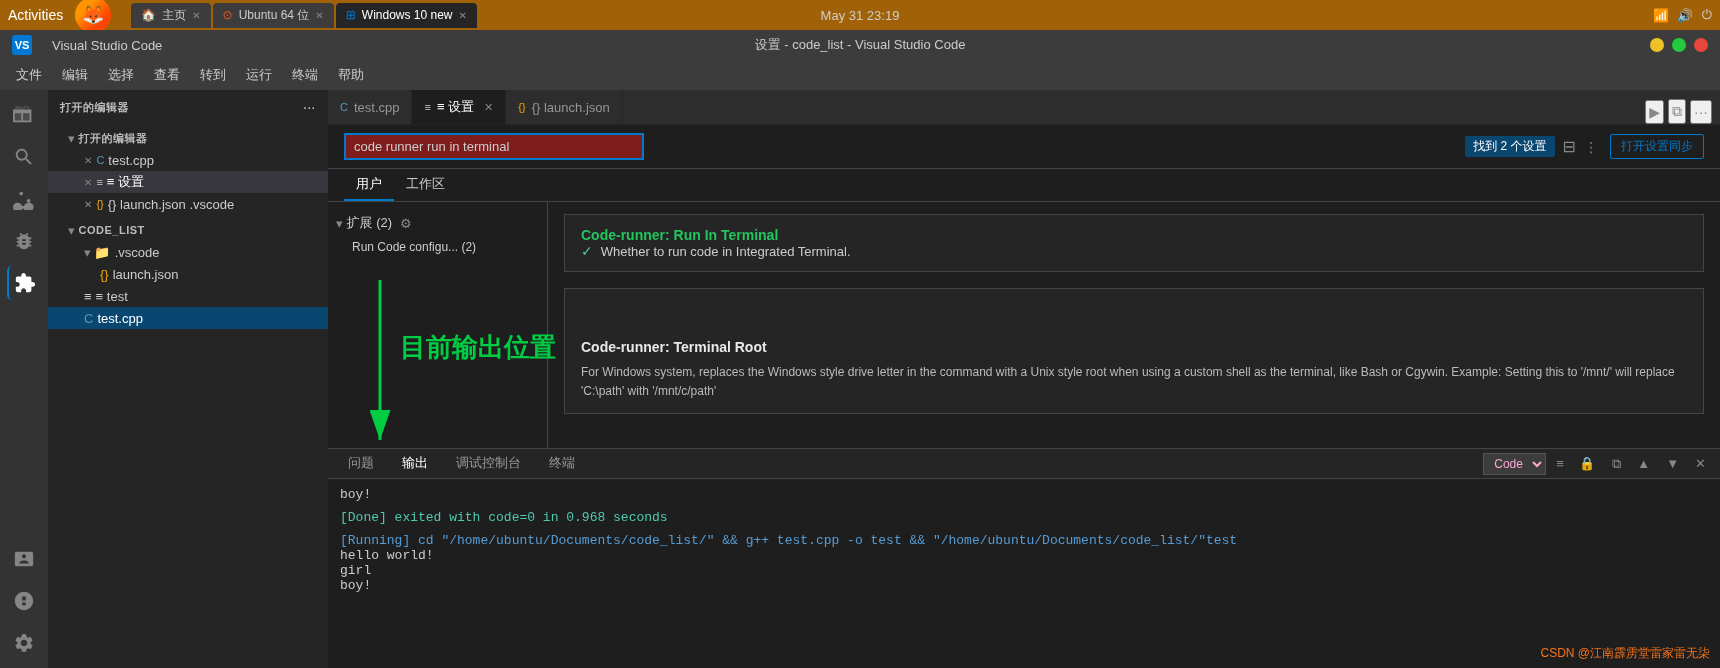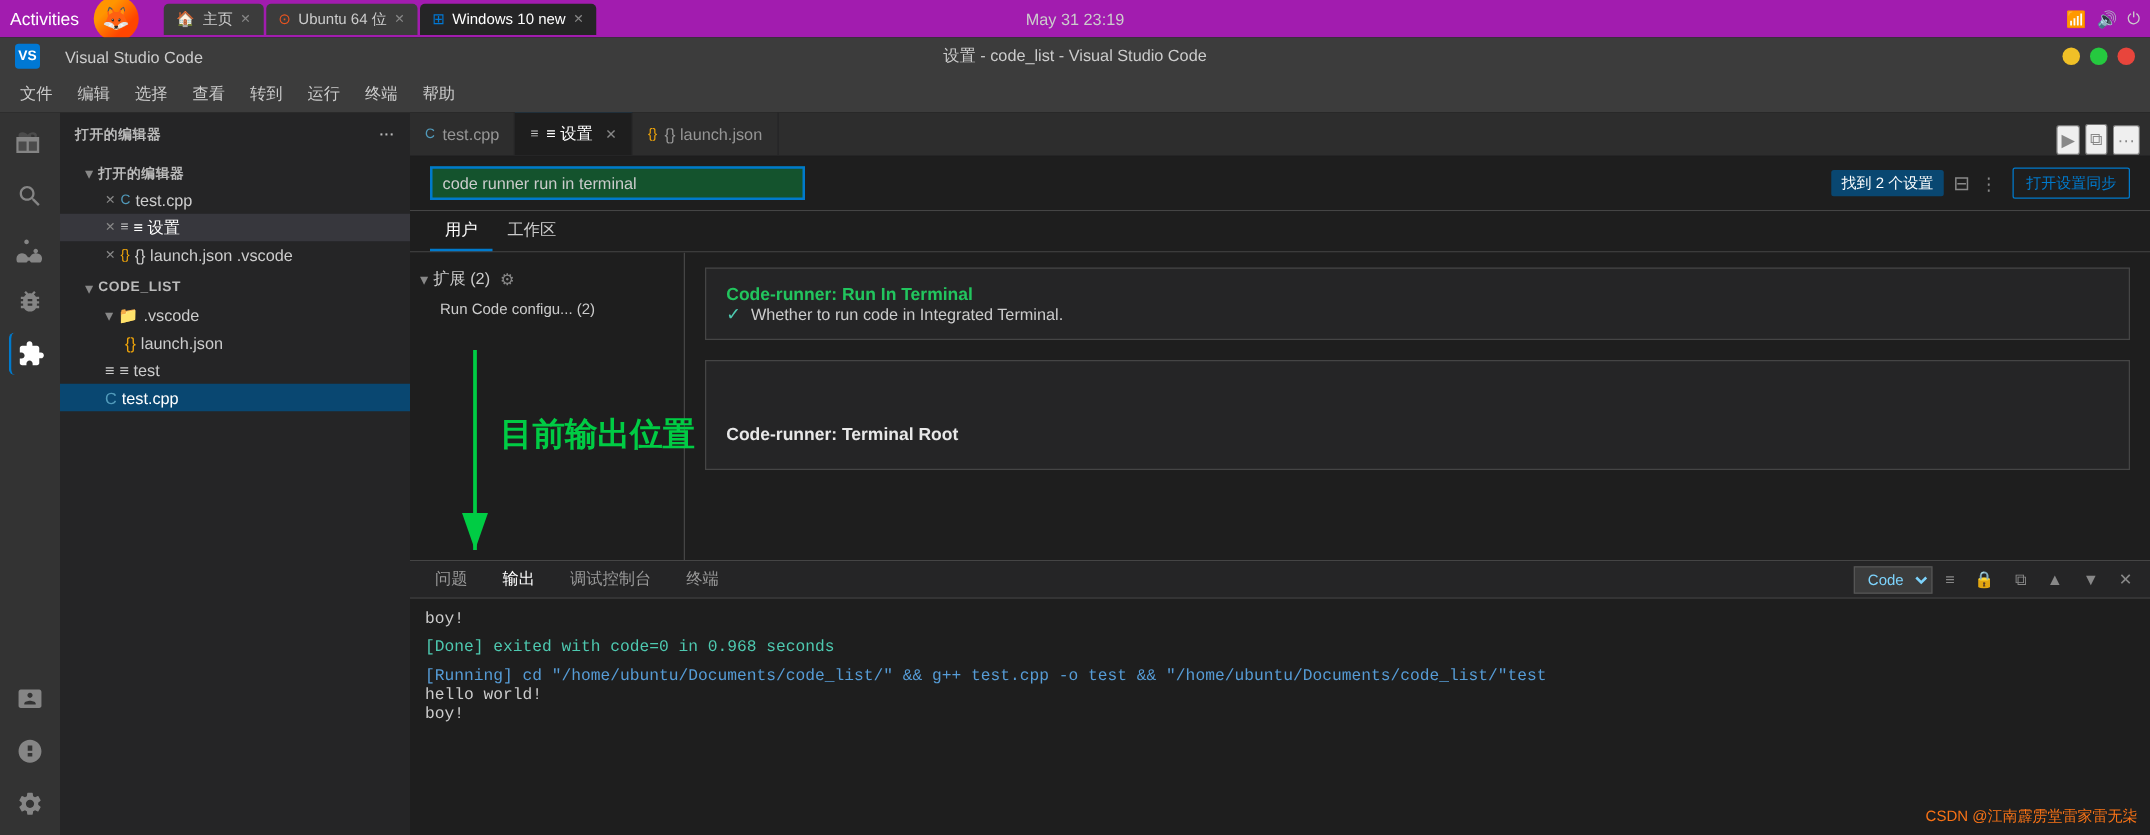--- a/index.html
+++ b/index.html
@@ -1,21 +1,21 @@
 <!DOCTYPE html>
 <html><head>
   <meta charset="utf-8">
   <style>
     * { margin: 0; padding: 0; box-sizing: border-box; }
     body { width: 1720px; height: 668px; overflow: hidden; font-family: 'Segoe UI', Arial, sans-serif; background: #1e1e1e; }
 
     
     .system-bar {
       height: 30px;
-      background: #a21caf;
+      background: #a16207;
       display: flex;
       align-items: center;
       justify-content: space-between;
       padding: 0 8px;
       color: #ccc;
       font-size: 13px;
     }
     .system-bar-left { display: flex; align-items: center; gap: 12px; }
     .system-bar-center { position: absolute; left: 50%; transform: translateX(-50%); font-size: 13px; color: #ccc; }
     .system-bar-right { display: flex; align-items: center; gap: 8px; }
@@ -257,21 +257,21 @@
       background: #1e1e1e;
     }
     .output-green { color: #4ec9b0; }
     .output-text { color: #ccc; }
     .output-cmd { color: #569cd6; }
 
     .panel-actions { margin-left: auto; display: flex; gap: 4px; align-items: center; }
     .panel-select {
       background: #3c3c3c;
       border: 1px solid #555;
-      color: #7dd3fc;
+      color: #f9a8d4;
       font-size: 12px;
       padding: 2px 6px;
       cursor: pointer;
     }
 
     
     .firefox-icon {
       width: 36px; height: 36px;
       background: linear-gradient(135deg, #ff9500 30%, #ff4500 70%);
       border-radius: 50%;
@@ -493,21 +493,21 @@
         <div class="tab-actions">
           <button class="tab-action-btn">▶</button>
           <button class="tab-action-btn">⧉</button>
           <button class="tab-action-btn">···</button>
         </div>
       </div>
 
       <div class="settings-container">
 
         <div style="padding:8px 16px;border-bottom:1px solid #454545;display:flex;align-items:center;gap:12px;background:#1e1e1e;">
-          <div style="border:2px solid #007acc;background:#14532d;display:flex;align-items:flex-end;padding:4px 8px;width:300px;">
+          <div style="border:2px solid #007acc;background:#7f1d1d;display:flex;align-items:flex-end;padding:4px 8px;width:300px;">
             <input type="text" class="search-input" style="width: 100%; background: transparent; border: none; outline: none; color: rgb(204, 204, 204); font-size: 13px;" value="code runner run in terminal">
           </div>
           <div style="margin-left:auto;display:flex;align-items:center;gap:8px;">
             <span class="result-badge">找到 2 个设置</span>
             <span style="color:#888;cursor:pointer;font-size:16px;">⊟</span>
             <span style="color:#888;cursor:pointer;font-size:14px;">⋮</span>
           </div>
           <button class="open-settings-btn">打开设置同步</button>
         </div>
 
@@ -534,20 +534,21 @@
             <div style="margin-bottom:16px;background:#252526;border:1px solid #454545;padding:12px 16px;">
               <div style="font-size:14px;font-weight:600;color:#22c55e;margin-bottom:0;">Code-runner: Run In Terminal</div>
               <div style="display:flex;align-items:center;gap:8px;color:#ccc;font-size:13px;">
                 <span style="color:#4ec9b0;font-size:14px;">✓</span>
                 <span>Whether to run code in Integrated Terminal.</span>
               </div>
             </div>
 
             <div style="margin-bottom:16px;background:#252526;border:1px solid #454545;padding:12px 16px;">
               <div style="font-size:14px;font-weight:600;color:#e8e8e8;margin-bottom:8px;margin-top:38px;">Code-runner: Terminal Root</div>
+              <div style="font-size:12px;color:#bbb;line-height:1.6;">For Windows system, replaces the Windows style drive letter in the command with a Unix style root when using a custom shell as the terminal, like Bash or Cgywin. Example: Setting this to '/mnt/' will replace 'C:\path' with '/mnt/c/path'</div>
             </div>
 
           </div>
         </div>
 
       </div>
 
       <div class="bottom-panel">
         <div class="panel-tabs">
           <div class="panel-tab">问题</div>
@@ -566,20 +567,21 @@
             <button class="vscode-btn">✕</button>
           </div>
         </div>
         <div class="panel-content">
           <div class="output-text">boy!</div>
           <div style="height:8px;"></div>
           <div class="output-green">[Done] exited with code=0 in 0.968 seconds</div>
           <div style="height:8px;"></div>
           <div class="output-cmd">[Running] cd "/home/ubuntu/Documents/code_list/" &amp;&amp; g++ test.cpp -o test &amp;&amp; "/home/ubuntu/Documents/code_list/"test</div>
           <div class="output-text">hello world!</div>
+          <div class="output-text">girl</div>
           <div class="output-text">boy!</div>
         </div>
       </div>
 
     </div>
   </div>
 
   <div style="position:absolute;top:240px;left:330px;pointer-events:none;z-index:100;">
 
     <svg width="200" height="200" style="position:absolute;top:0;left:0;">

